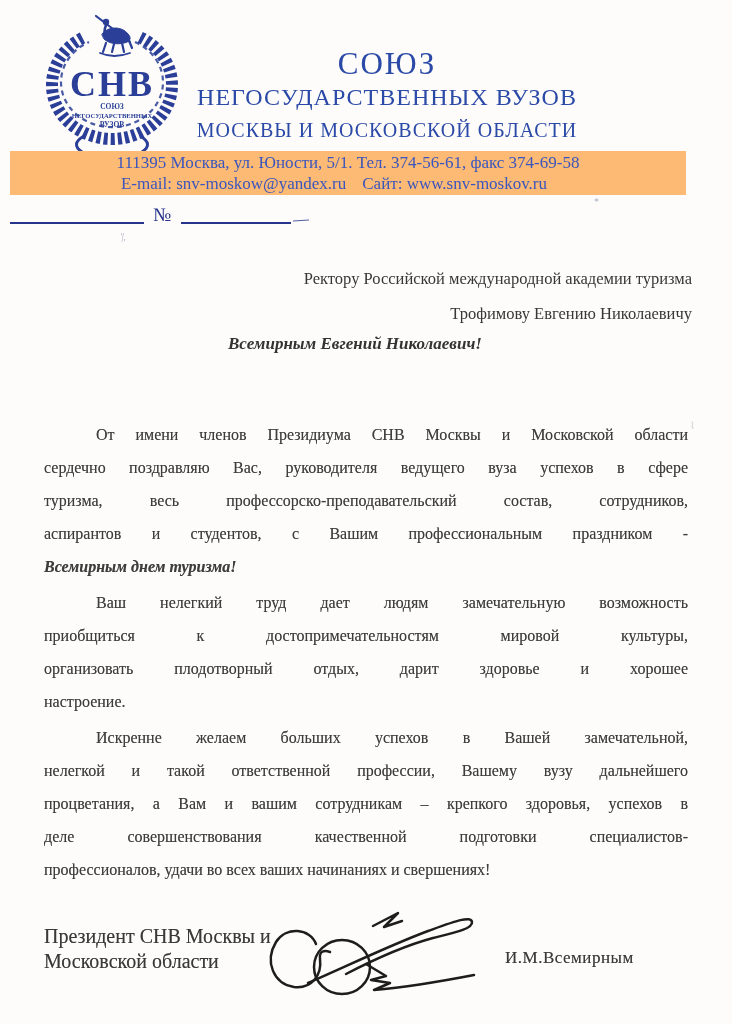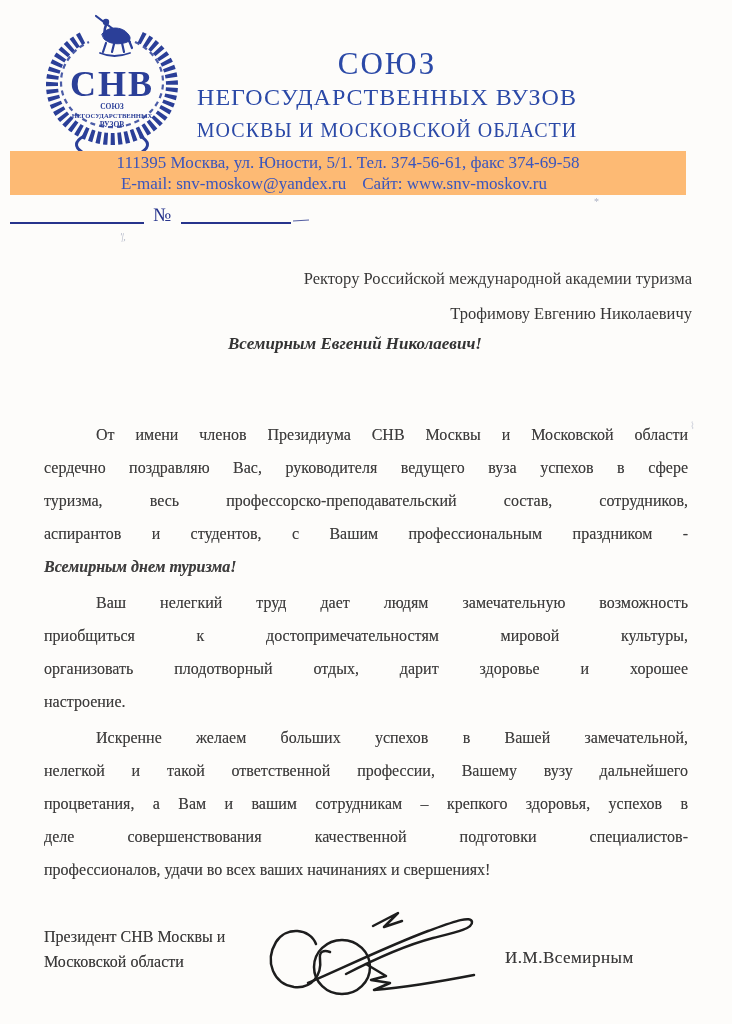--- a/index.html
+++ b/index.html
@@ -45,21 +45,21 @@
     text-shadow:0 0 .5px rgba(70,70,70,.55);
     margin-top:20px;
   }
   .bpara{margin:0 0 3px 0;}
   .bline{text-align:justify;text-align-last:justify;}
   .bline.first{text-indent:52px;}
   .bline.last{text-align-last:left;}
   .bline.emphasis{font-weight:bold;font-style:italic;text-align-last:left;}
   
   .sig-title{
-    position:absolute;left:44px;top:924px;font-size:16px;line-height:25px;color:#3a3939;
+    position:absolute;left:44px;top:924px;font-size:20px;line-height:25px;color:#3a3939;
     text-shadow:0 0 .5px rgba(70,70,70,.55);
   }
   .sig-name{
     position:absolute;left:505px;top:948px;font-size:17px;color:#3a3939;letter-spacing:.5px;
     text-shadow:0 0 .5px rgba(70,70,70,.55);
   }
   .sig-svg{position:absolute;left:258px;top:882px;}
 </style>
 </head>
 <body>

